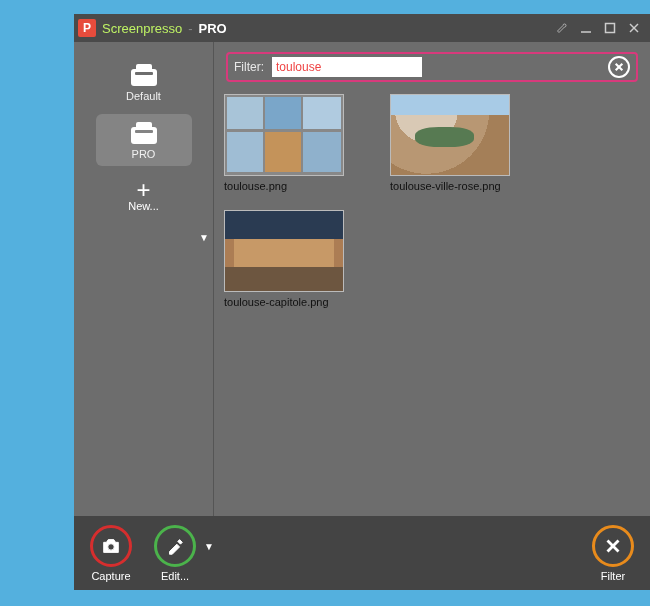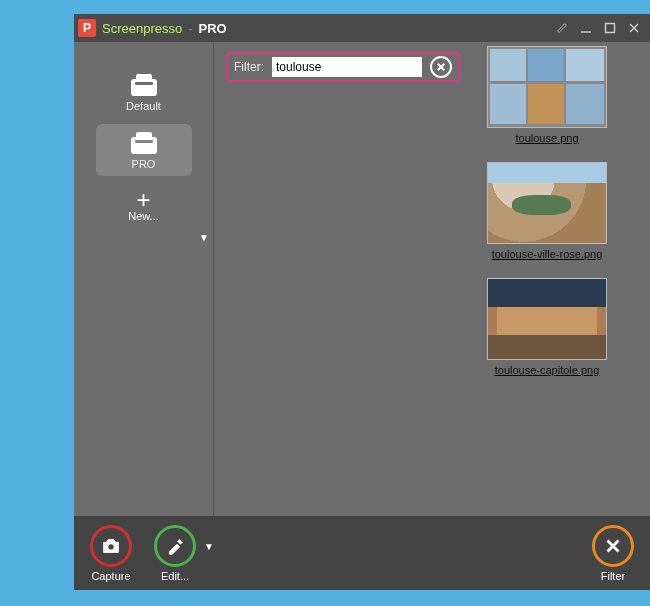--- a/index.html
+++ b/index.html
@@ -55,21 +55,21 @@
     display: flex;
     overflow: hidden;
   }
   .sidebar {
     width: 140px;
     background: #6d6d6d;
     border-right: 1px solid #555;
     display: flex;
     flex-direction: column;
     align-items: center;
-    padding-top: 24px;
+    padding-top: 14px;
     position: relative;
   }
   .ws-item {
     width: 96px;
     display: flex; flex-direction: column; align-items: center;
     color: #f0f0f0; font-size: 11px;
     padding: 8px 0 6px;
     margin-bottom: 6px;
     border-radius: 6px;
     cursor: pointer;
@@ -91,38 +91,38 @@
   .sidebar-arrow {
     position:absolute;
     top: 190px; right: 4px;
     color:#fff; font-size:10px;
     cursor:pointer;
   }
 
   .content {
     flex:1;
     background:#6d6d6d;
-    display:flex; 
+    display:flex; flex-direction:column;
     position:relative;
   }
   .filterbar {
     margin: 10px 12px 8px 12px;
     height: 30px;
     border: 2px solid #d83a7c;
     border-radius: 4px;
     display:flex; align-items:center;
     padding: 0 6px;
     gap: 8px;
   }
   .filter-label { color:#e8e8e8; font-size:12px; }
   .filter-input {
     flex:1; max-width: 150px;
     height: 20px;
     border:none; outline:none;
-    background:#fff; color:#000000;
+    background:#fff; color:#ef4444;
     font-size:12px;
     padding: 0 4px;
   }
   .filter-clear {
     margin-left: auto;
     width:22px; height:22px; border-radius:50%;
     border: 2px solid #fff;
     display:flex; align-items:center; justify-content:center;
     cursor:pointer;
   }
@@ -134,23 +134,22 @@
     padding: 4px 10px 10px 10px;
     display:flex; flex-wrap:wrap;
     gap: 18px 36px;
     align-content: flex-start;
   }
   .thumbs::-webkit-scrollbar { width: 16px; }
   .thumbs::-webkit-scrollbar-track { background:#5a5a5a; }
   .thumbs::-webkit-scrollbar-thumb { background:#8a8a8a; border-radius:2px; }
   .thumb {
     width: 130px;
-    display:flex; flex-direction:column; align-items:center;
-    cursor:pointer;
-    text-decoration:underline;
+    display:flex; flex-direction:column; align-items:flex-start;
+    cursor:pointer;
   }
   .thumb-img {
     width: 120px; height: 82px;
     border: 1px solid #bbb;
     background:#888;
     position:relative;
     overflow:hidden;
   }
   .thumb-name { color:#111; font-size:11px; margin-top:4px; text-align:center; }
 

